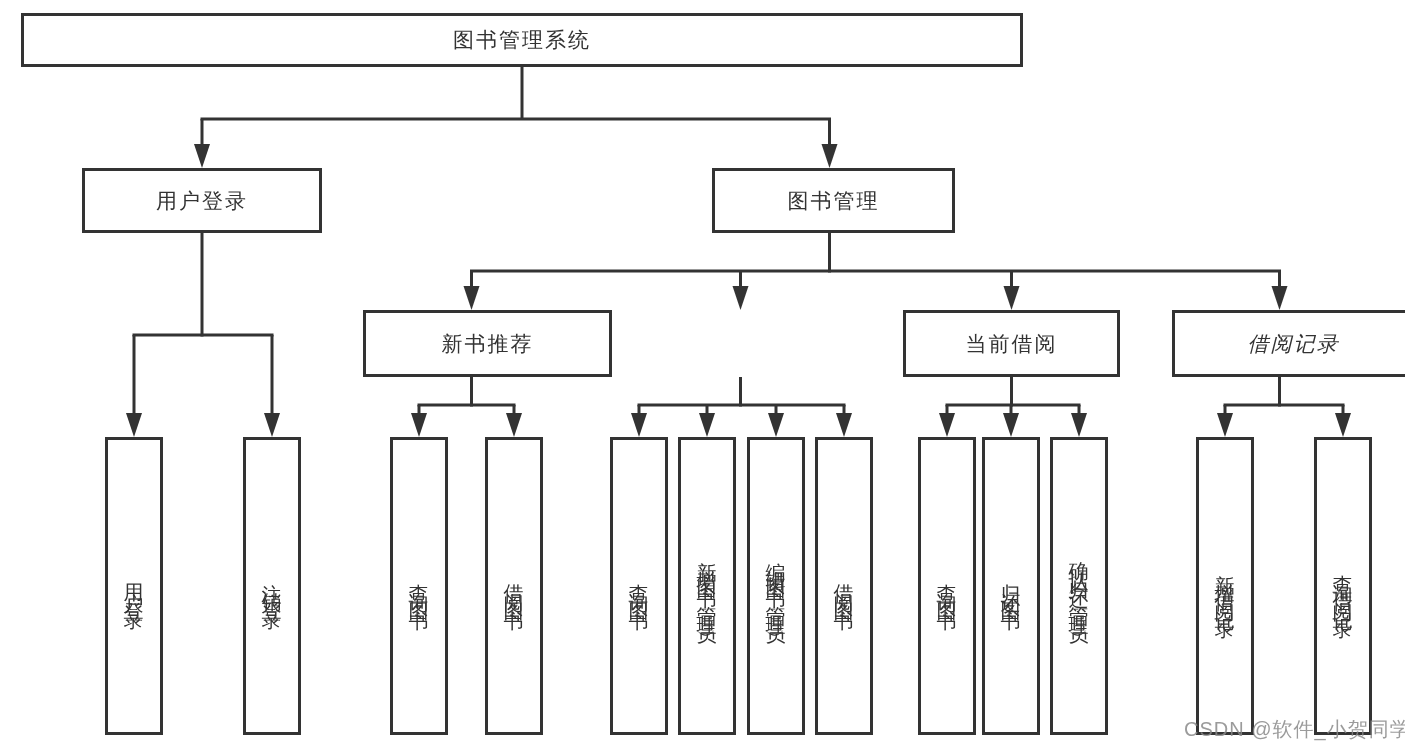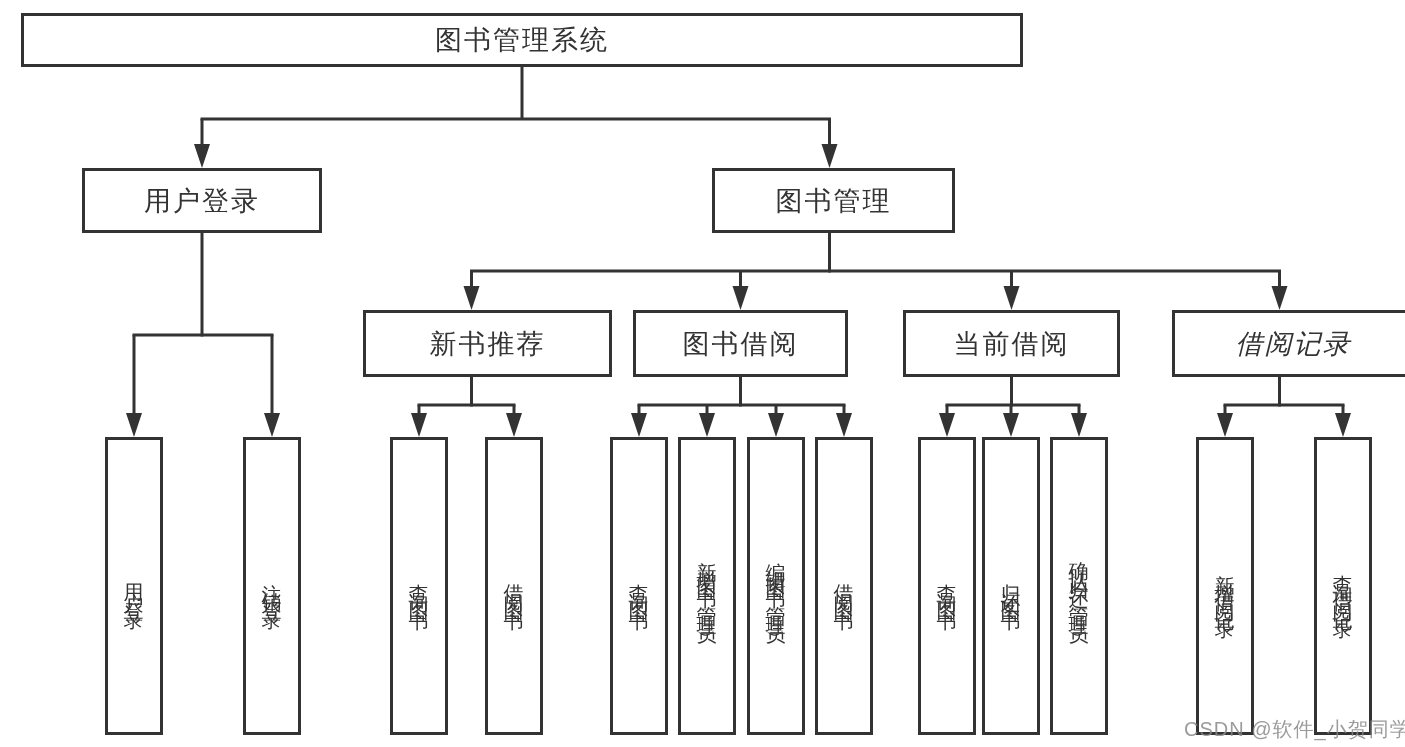--- a/index.html
+++ b/index.html
@@ -16,21 +16,21 @@
     position: absolute;
     box-sizing: border-box;
     border: 3px solid #333333;
     background: #ffffff;
     display: flex;
     align-items: center;
     justify-content: center;
     color: #333333;
     z-index: 1;
   }
-  .node.h { font-size: 27px; letter-spacing: 2px; }
+  .node.h { font-size: 21px; letter-spacing: 2px; }
   .leaf {
     position: absolute;
     box-sizing: border-box;
     border: 3px solid #333333;
     background: #ffffff;
     width: 58px;
     height: 298px;
     top: 437px;
     display: flex;
     align-items: center;
@@ -135,23 +135,20 @@
   <div class="node h" style="left:82px; top:168px; width:240px; height:65px;">
     <span>用户登录</span>
   </div>
   <div class="node h" style="left:712px; top:168px; width:243px; height:65px;">
     <span>图书管理</span>
   </div>
 
   <div class="node h" style="left:363px; top:310px; width:249px; height:67px;">
     <span>新书推荐</span>
   </div>
-  <div class="node h" style="left:633px; top:310px; width:215px; height:67px;">
-    <span>图书借阅</span>
-  </div>
   <div class="node h" style="left:903px; top:310px; width:217px; height:67px;">
     <span>当前借阅</span>
   </div>
   <div class="node h" style="left:1172px; top:310px; width:243px; height:67px;font-style:italic;">
     <span>借阅记录</span>
   </div>
 
   <div class="leaf" style="left:105px;">
     <span>用户登录</span>
   </div>

